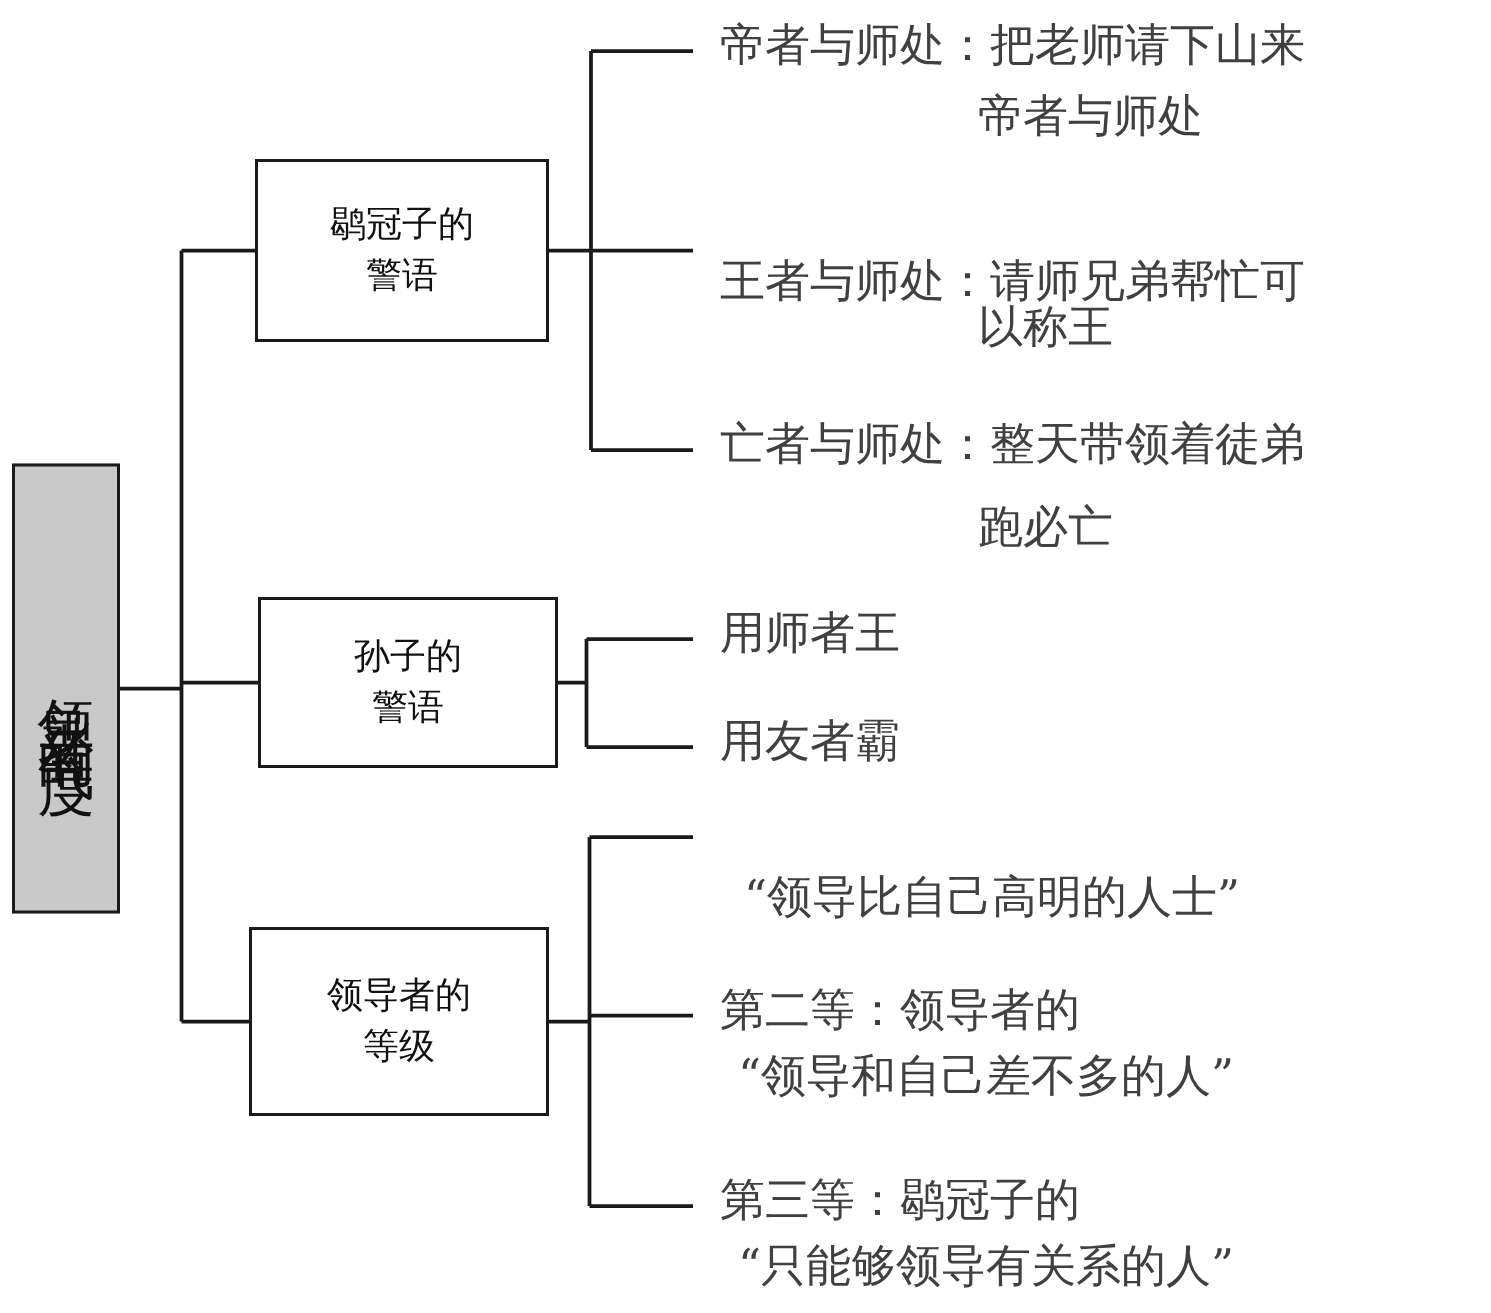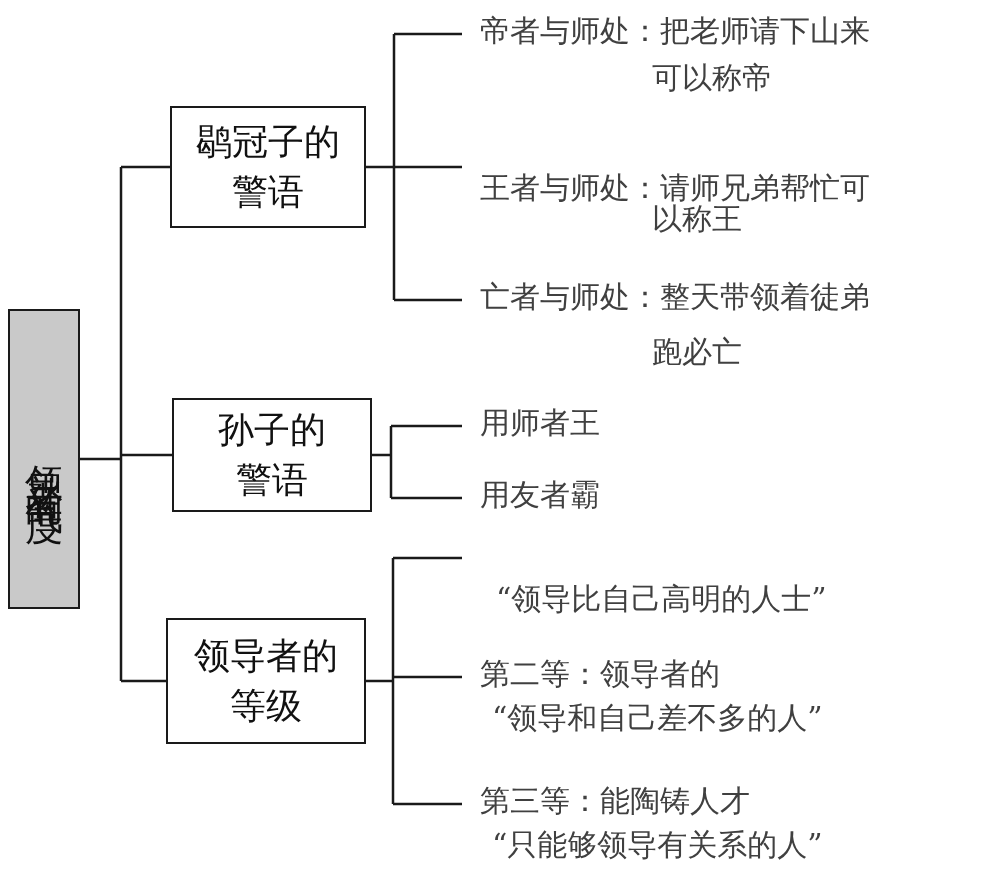--- a/index.html
+++ b/index.html
@@ -22,21 +22,21 @@
   }
   .node-box {
     position: absolute;
     border: 2px solid #1a1a1a;
     background: #ffffff;
     display: flex;
     flex-direction: column;
     align-items: center;
     justify-content: center;
     text-align: center;
-    font-size: 36px;
+    font-size: 24px;
     line-height: 1.4;
     color: #111111;
   }
   .root-box {
     position: absolute;
     border: 2px solid #1a1a1a;
     background: #c9c9c9;
     display: flex;
     align-items: center;
     justify-content: center;
@@ -105,32 +105,32 @@
     <div>孙子的</div>
     <div>警语</div>
   </div>
 
   <div class="node-box" style="left:166px; top:618px; width:200px; height:126px;">
     <div>领导者的</div>
     <div>等级</div>
   </div>
 
   <div class="leaf-line" style="left:480px; top:13px;">帝者与师处：把老师请下山来</div>
-  <div class="leaf-line" style="left:652px; top:60px;">可以称帝</div>
+  <div class="leaf-line" style="left:652px; top:60px;">帝者与师处</div>
 
   <div class="leaf-line" style="left:480px; top:146px;margin-top:24px;">王者与师处：请师兄弟帮忙可</div>
   <div class="leaf-line" style="left:652px; top:201px;">以称王</div>
 
   <div class="leaf-line" style="left:480px; top:279px;">亡者与师处：整天带领着徒弟</div>
   <div class="leaf-line" style="left:652px; top:334px;">跑必亡</div>
 
   <div class="leaf-line" style="left:480px; top:405px;">用师者王</div>
   <div class="leaf-line" style="left:480px; top:477px;">用友者霸</div>
 
   <div class="leaf-line" style="left:496px; top:581px;">“领导比自己高明的人士”</div>
 
   <div class="leaf-line" style="left:480px; top:656px;">第二等：领导者的</div>
   <div class="leaf-line" style="left:492px; top:700px;">“领导和自己差不多的人”</div>
 
-  <div class="leaf-line" style="left:480px; top:783px;">第三等：能陶铸人才</div>
+  <div class="leaf-line" style="left:480px; top:783px;">第三等：鹖冠子的</div>
   <div class="leaf-line" style="left:492px; top:827px;">“只能够领导有关系的人”</div>
 
 </div>
 
 </body></html>

